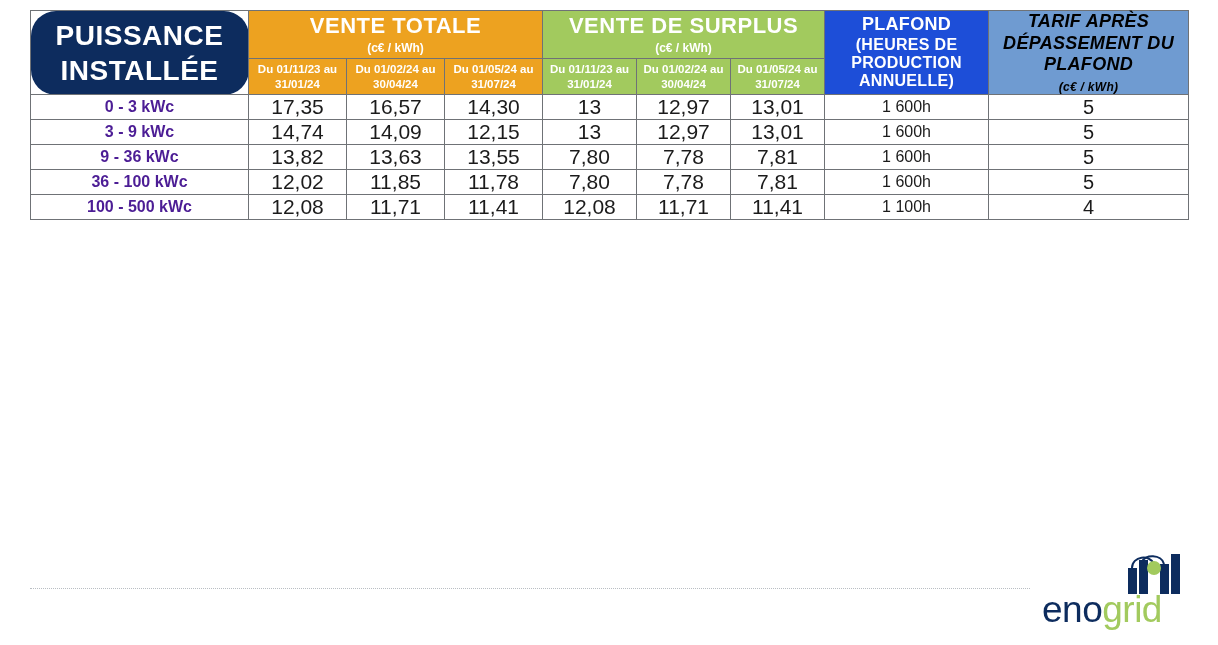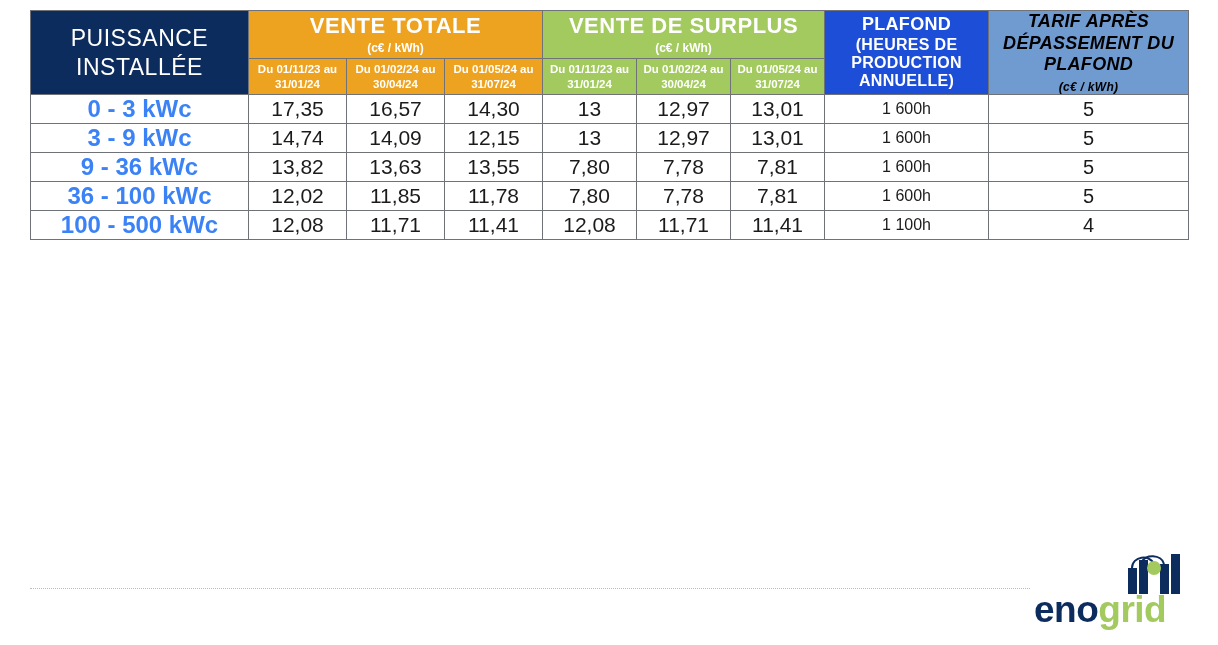--- a/index.html
+++ b/index.html
@@ -35,25 +35,26 @@
     border: 1px solid #6f7276;
     padding: 0;
     text-align: center;
     vertical-align: middle;
   }
 
   
   .h-power {
     background: #0d2c5e;
     color: #ffffff;
-    font-weight: normal;
-    font-size: 23px;
+    font-weight: bold;
+    font-size: 28px;
     letter-spacing: 0.5px;
     line-height: 1.25;
     padding: 6px 4px;
+    border-radius: 25px;
   }
   .h-total {
     background: #eda220;
     color: #ffffff;
     font-weight: bold;
     font-size: 22px;
     line-height: 1.1;
     letter-spacing: 0.5px;
     padding: 8px 4px 6px;
   }
@@ -115,23 +116,23 @@
     background: #a2ca5e;
     color: #ffffff;
     font-size: 11.5px;
     font-weight: bold;
     line-height: 1.3;
     padding: 6px 2px;
   }
 
   
   td.row-label {
-    font-size: 24px;
-    font-weight: bold;
-    color: #3b82f6;
+    font-size: 16px;
+    font-weight: bold;
+    color: #4c1d95;
     text-align: center;
     padding: 20px 4px;
     margin-top: 31px;
   }
   td.val {
     font-size: 21px;
     color: #1b1b1b;
     padding: 20px 4px;
   }
   td.val-plafond {
@@ -156,24 +157,24 @@
 
   .logo {
     position: absolute;
     right: 28px;
     top: 552px;
     width: 160px;
     height: 76px;
   }
   .logo-word {
     position: absolute;
-    left: 4px;
+    left: 12px;
     bottom: 0;
     font-size: 37px;
-    font-weight: bold;
+    font-weight: normal;
     letter-spacing: -0.5px;
     line-height: 1;
   }
   .logo-eno { color: #0d2c5e; }
   .logo-grid { color: #a2ca5e; }
   .logo-mark {
     position: absolute;
     right: 6px;
     top: 0;
     width: 62px;

